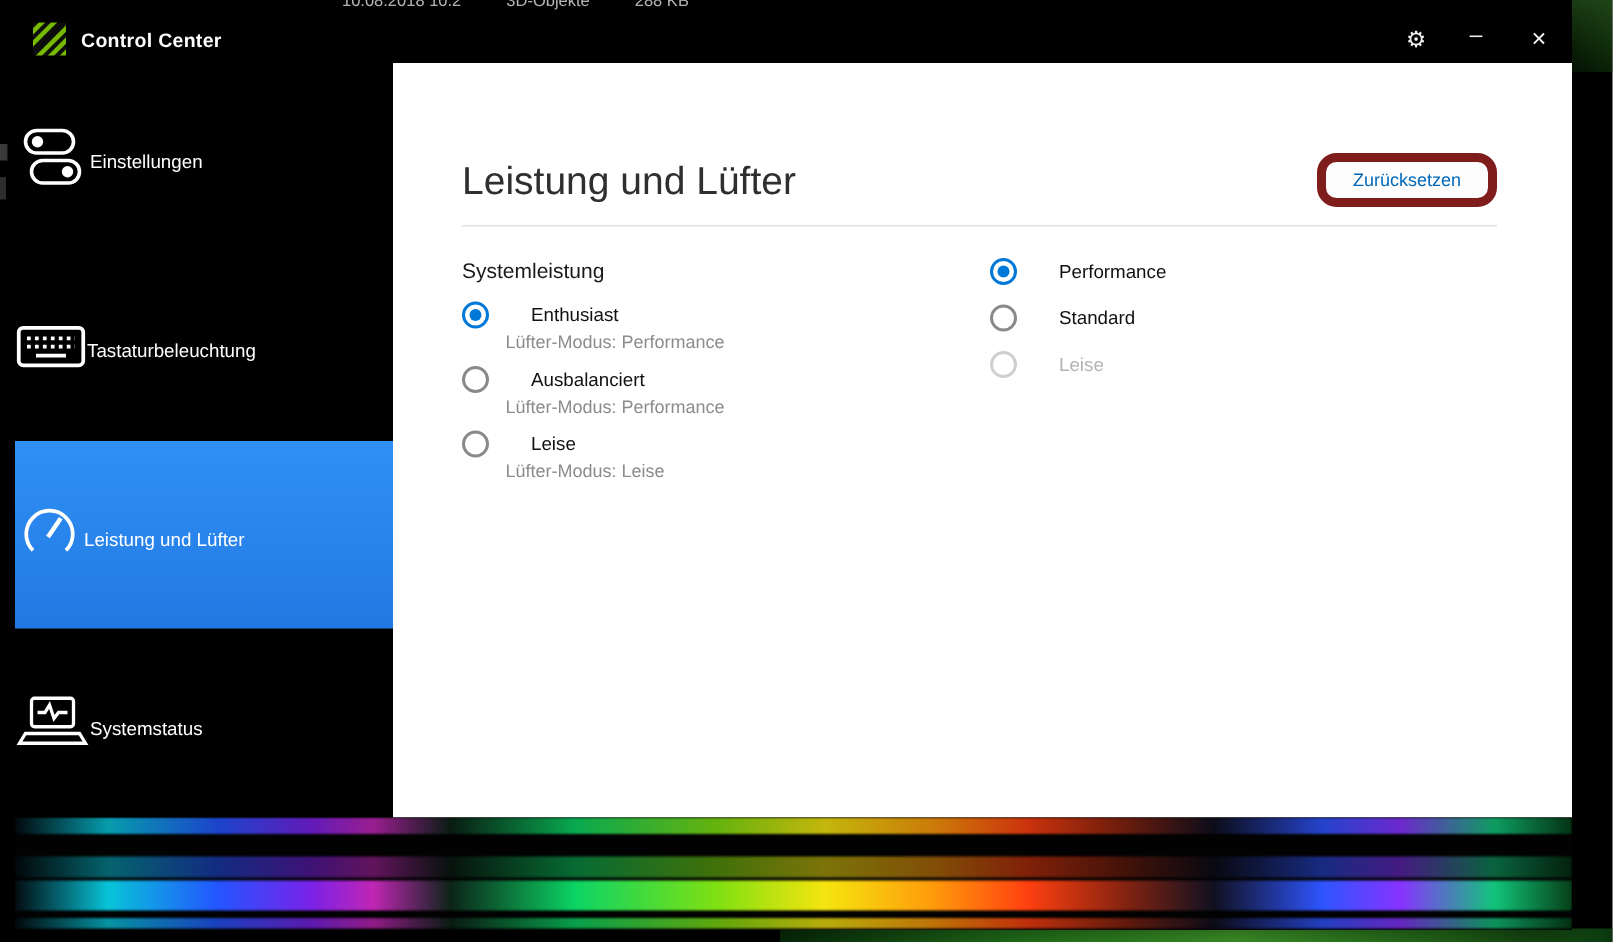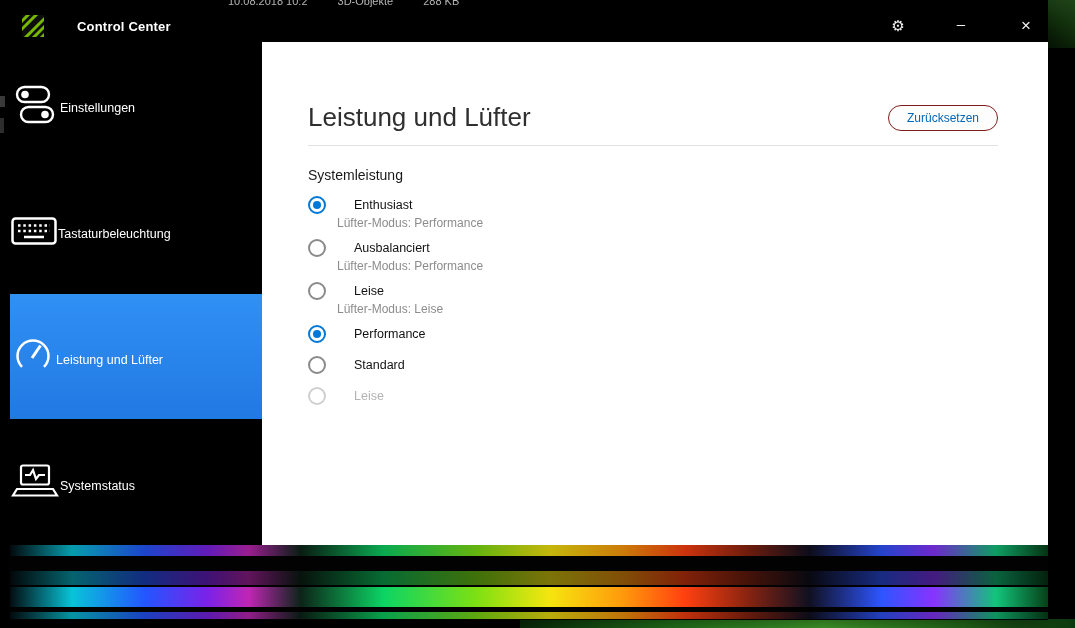--- a/index.html
+++ b/index.html
@@ -17,21 +17,21 @@
   .behind-text { position:absolute; top:-5px; left:228px; display:flex; gap:30px;
     color:#c9c9c9; font-size:11px; white-space:nowrap; }
   .edge-mark-1 { position:absolute; left:0; top:96px; width:5px; height:11px; background:#4a4a4a; }
   .edge-mark-2 { position:absolute; left:0; top:118px; width:4px; height:15px; background:#3a3a3a; }
 
   
   .window { position:absolute; left:10px; top:10px; width:1038px; height:610px;
     background:#050505; box-shadow:0 10px 34px rgba(0,0,0,.65); display:flex; flex-direction:column; }
 
   
-  .titlebar { height:32px; background:#000; display:flex; align-items:center; padding-left:12px; flex:none;gap:23px; }
+  .titlebar { height:32px; background:#000; display:flex; align-items:center; padding-left:12px; flex:none; }
   .logo { width:22px; height:22px; margin-right:10px; flex:none; }
   .app-title { color:#fff; font-size:13px; font-weight:700; letter-spacing:.2px; }
   .tb-spacer { flex:1; }
   .tb-btn { width:40px; height:32px; display:flex; align-items:center; justify-content:center;
     color:#f0f0f0; font-size:15px; cursor:default; }
   .tb-btn.close { width:44px; font-size:17px; }
   .tb-btn.min { font-size:15px; padding-bottom:6px; }
 
   
   .main { display:flex; flex:none; height:503px; }
@@ -41,24 +41,24 @@
   .side-item { flex:1 1 0; display:flex; flex-direction:row; align-items:center; justify-content:flex-start; }
   .side-item .icon-wrap { height:46px; display:flex; align-items:center; justify-content:center; }
   .side-item .side-label { margin-top:7px; color:#fff; font-size:12.5px; }
   .side-item.active { background:linear-gradient(180deg,#3090f4 0%,#2179e2 100%); }
 
   
   .content { flex:1; background:#fff; padding:60px 50px 0 46px; }
   .content-header { display:flex; justify-content:space-between; align-items:center; }
   .page-title { font-size:26px; font-weight:300; color:#2f2f2f; }
   .reset-btn { font-family:"Liberation Sans",sans-serif; font-size:12px; color:#0067b8;
-    background:#fdfdfd; border:1px solid #7f1d1d; border-radius:13px; padding:5px 18px; cursor:default; }
+    background:#fdfdfd; border:6px solid #7f1d1d; border-radius:13px; padding:5px 18px; cursor:default; }
   .divider { margin-top:12px; height:1px; background:#e2e2e2; }
 
-  .columns { display:flex; margin-top:21px;flex-direction:column; }
+  .columns { display:flex; margin-top:21px; }
   .col-sys { width:352px; flex:none; }
   .col-fan { flex:1; }
   .group-label { font-size:14px; color:#191919; margin-bottom:13px; }
 
   .option { display:flex; align-items:center; gap:28px; cursor:default; }
   .radio { width:18px; height:18px; border-radius:50%; border:2px solid #8a8a8a; background:#fff; position:relative; flex:none; }
   .radio.checked { border-color:#0078d7; }
   .radio.checked::after { content:""; position:absolute; left:3px; top:3px; right:3px; bottom:3px;
     border-radius:50%; background:#0078d7; }
   .radio.disabled { border-color:#cfcfcf; }

